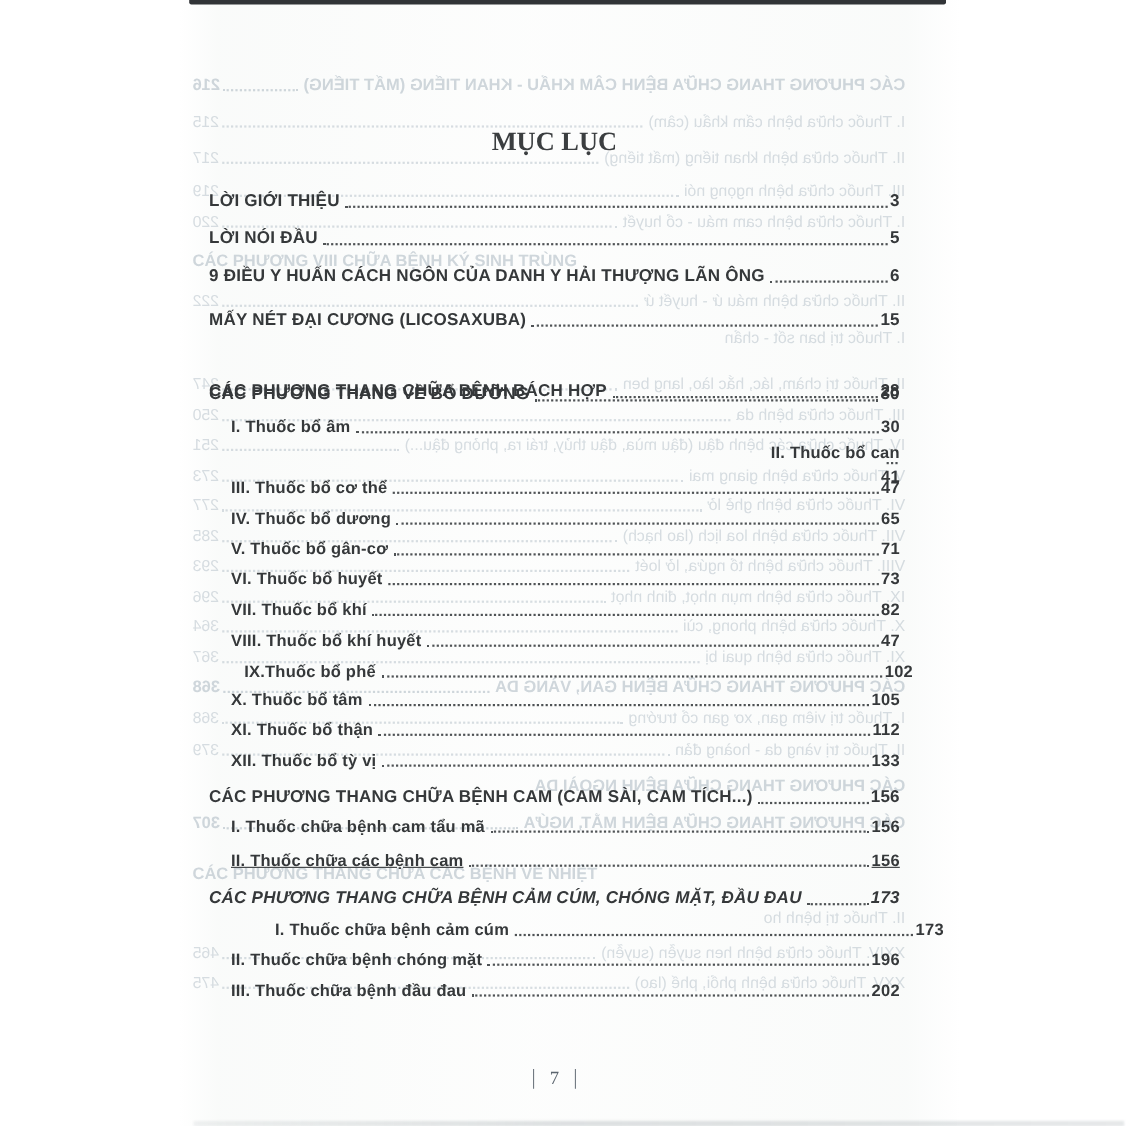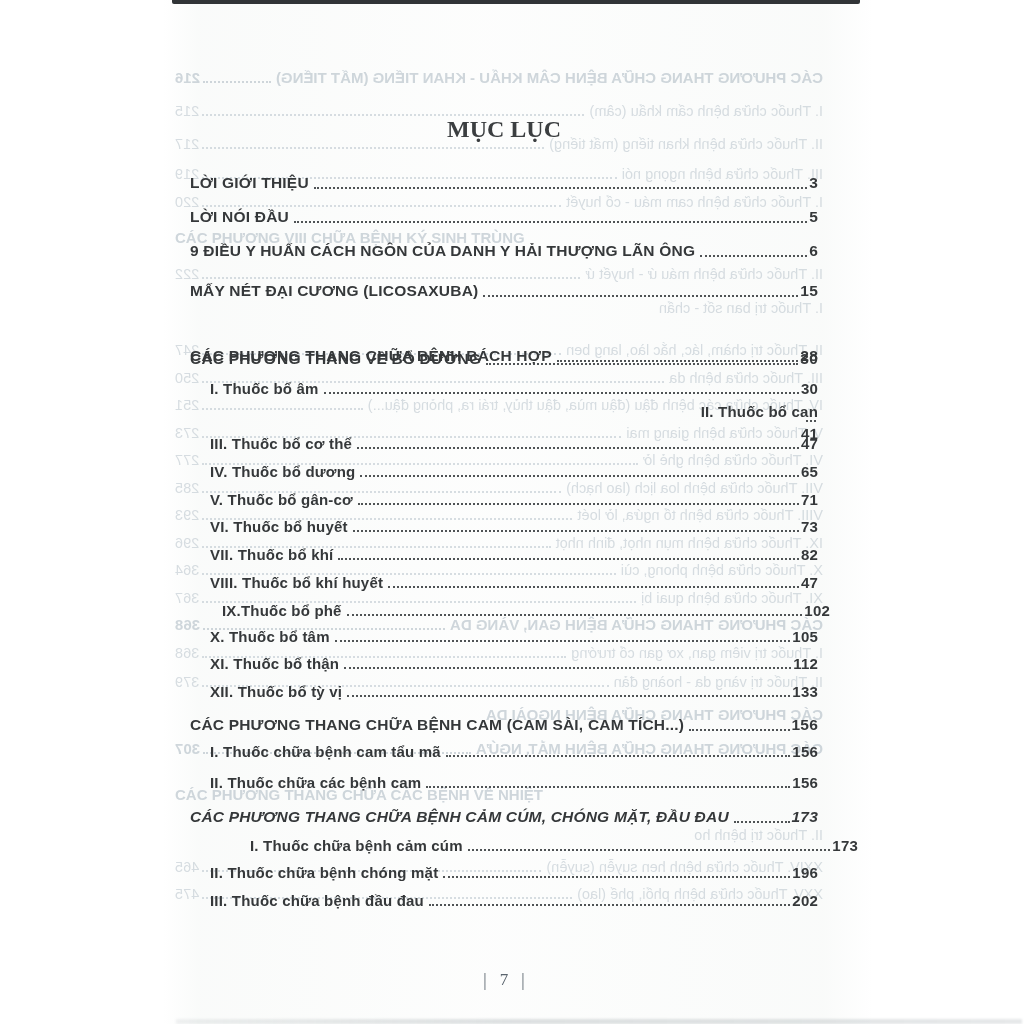--- a/index.html
+++ b/index.html
@@ -308,21 +308,21 @@
       <div class="toc-row" style="top: 712px;">
         <span>CÁC PHƯƠNG THANG CHỮA BỆNH CAM (CAM SÀI, CAM TÍCH...)</span>
         <div class="leader"></div>
         <span class="page-num">156</span>
       </div>
       <div class="toc-row sub" style="top: 738px;">
         <span>I. Thuốc chữa bệnh cam tẩu mã</span>
         <div class="leader"></div>
         <span class="page-num">156</span>
       </div>
-      <div class="toc-row sub" style="top: 769px;">
+      <div class="toc-row sub" style="top: 769px; text-decoration: underline;">
         <span>II. Thuốc chữa các bệnh cam</span>
         <div class="leader"></div>
         <span class="page-num">156</span>
       </div>
       <div class="toc-row" style="top: 804px; font-style: italic;">
         <span>CÁC PHƯƠNG THANG CHỮA BỆNH CẢM CÚM, CHÓNG MẶT, ĐẦU ĐAU</span>
         <div class="leader"></div>
         <span class="page-num">173</span>
       </div>
       <div class="toc-row sub" style="top: 832px; margin-left: 40px;">

